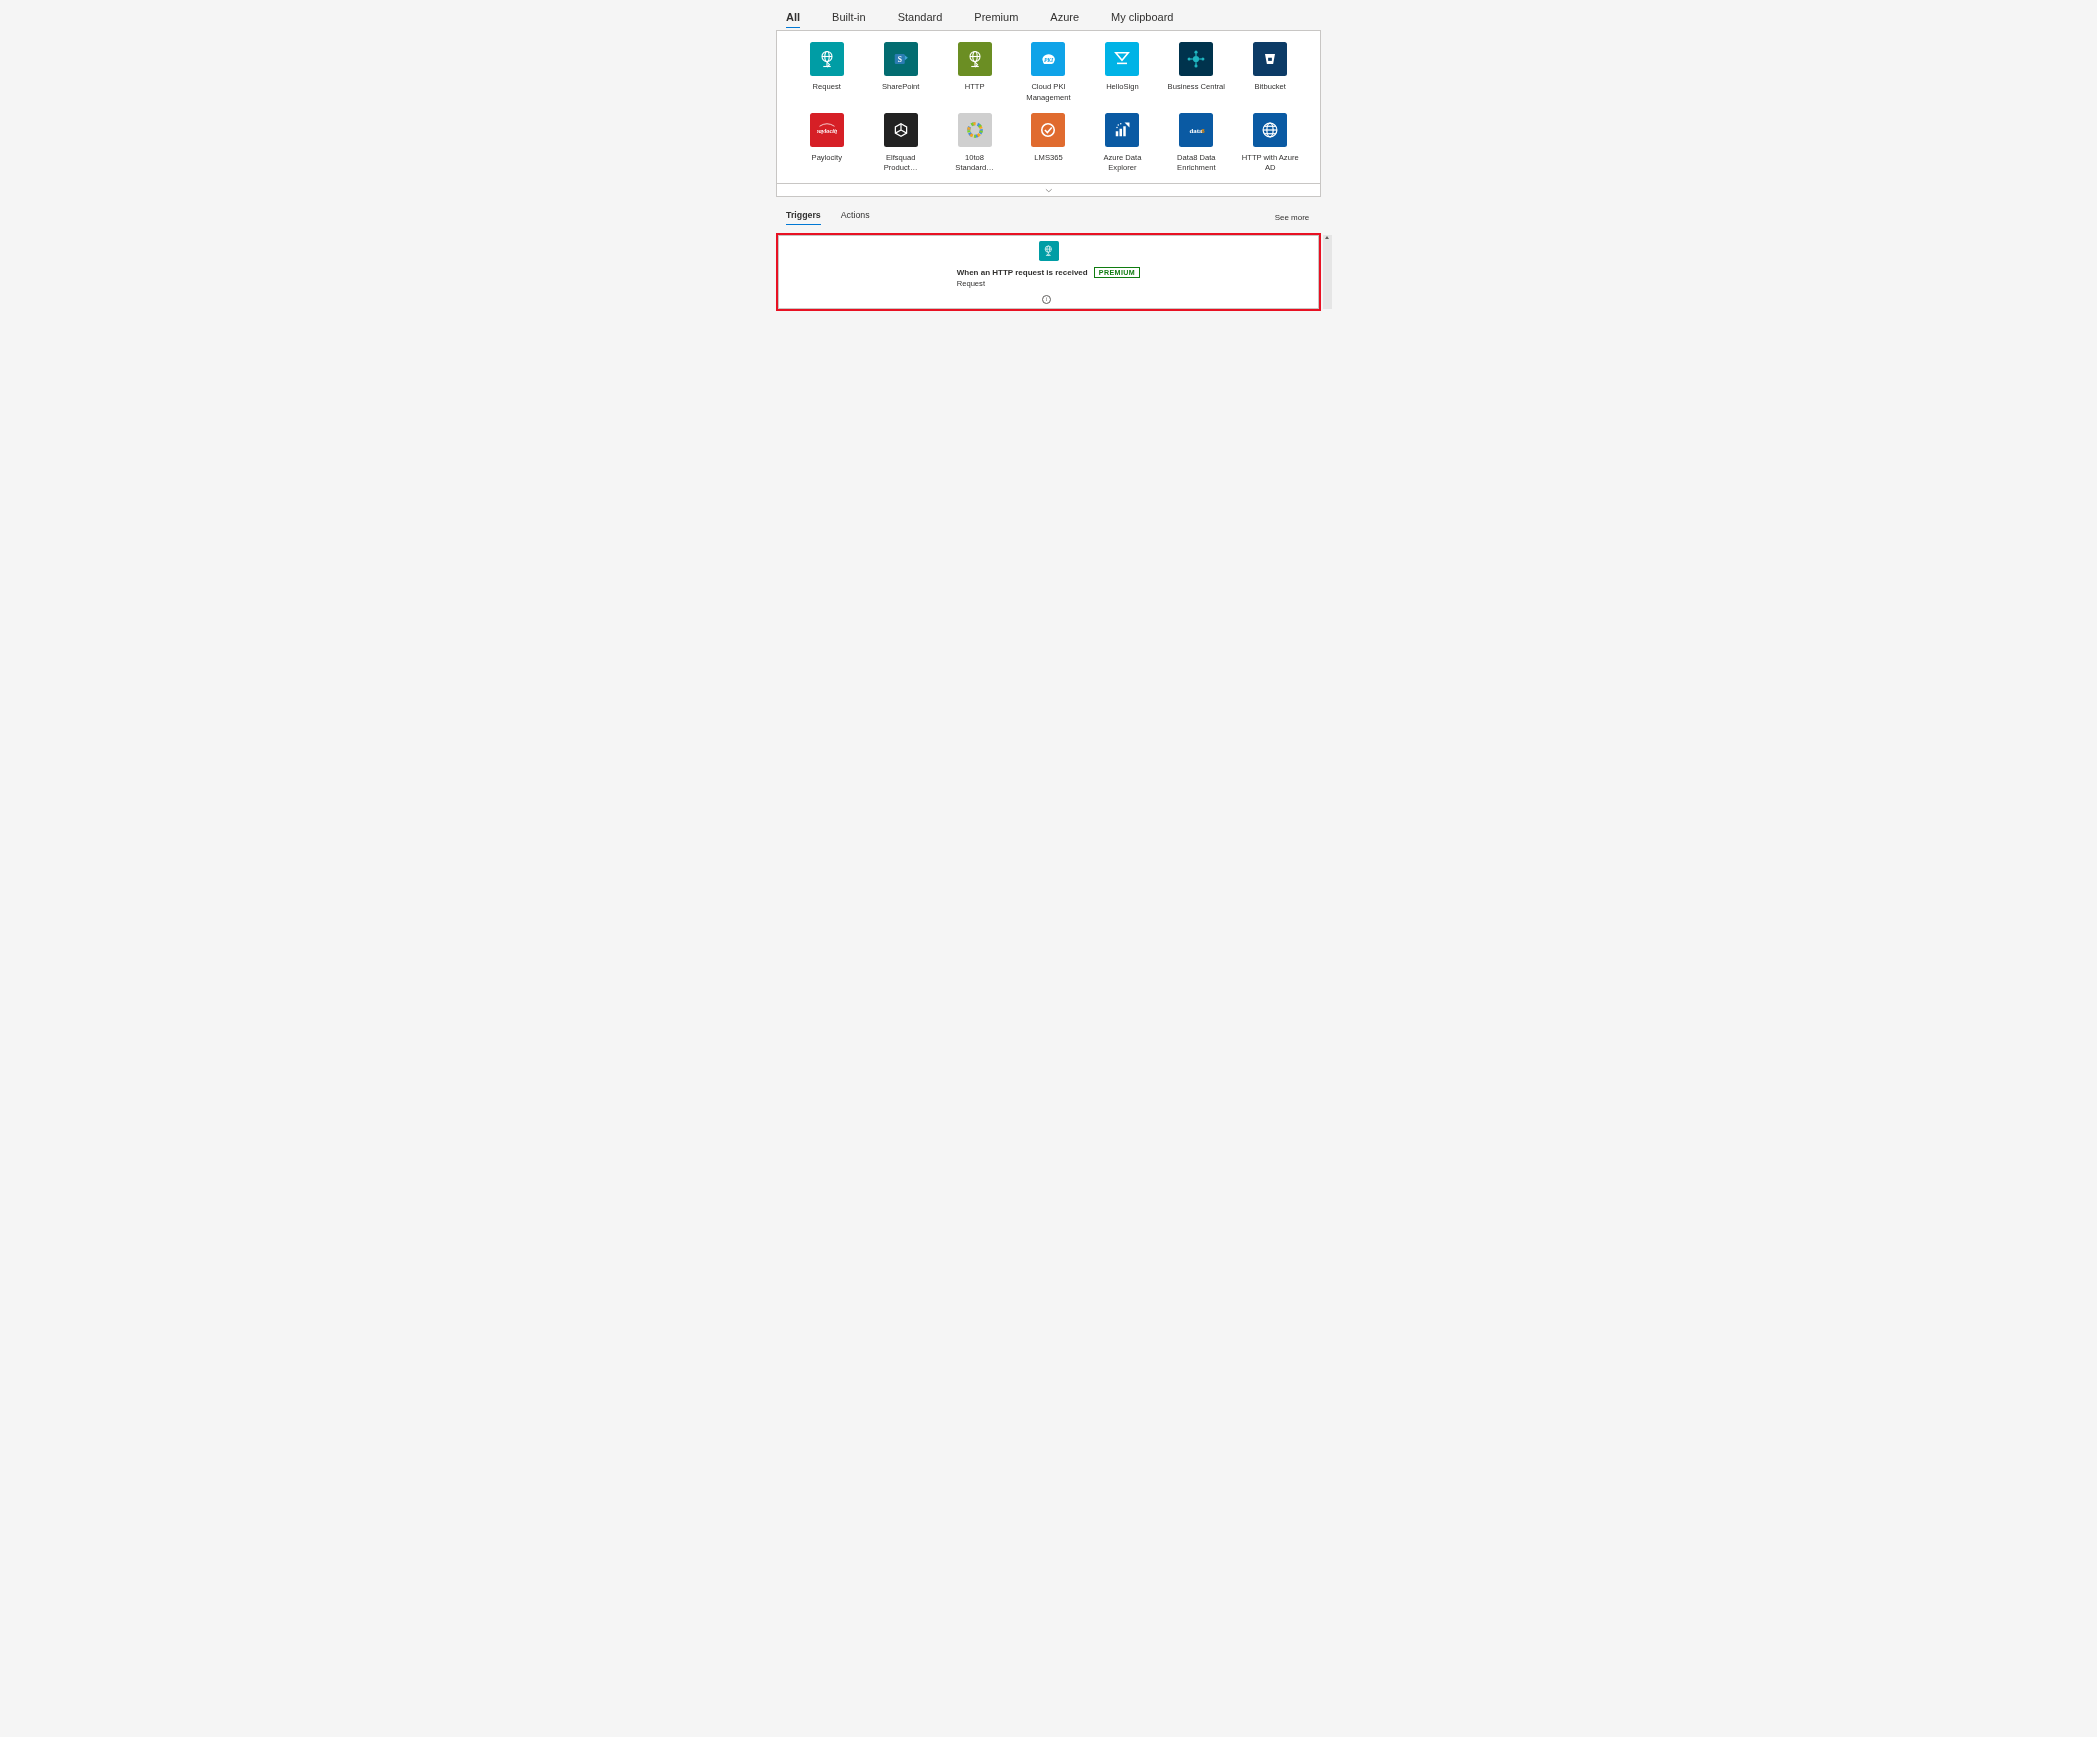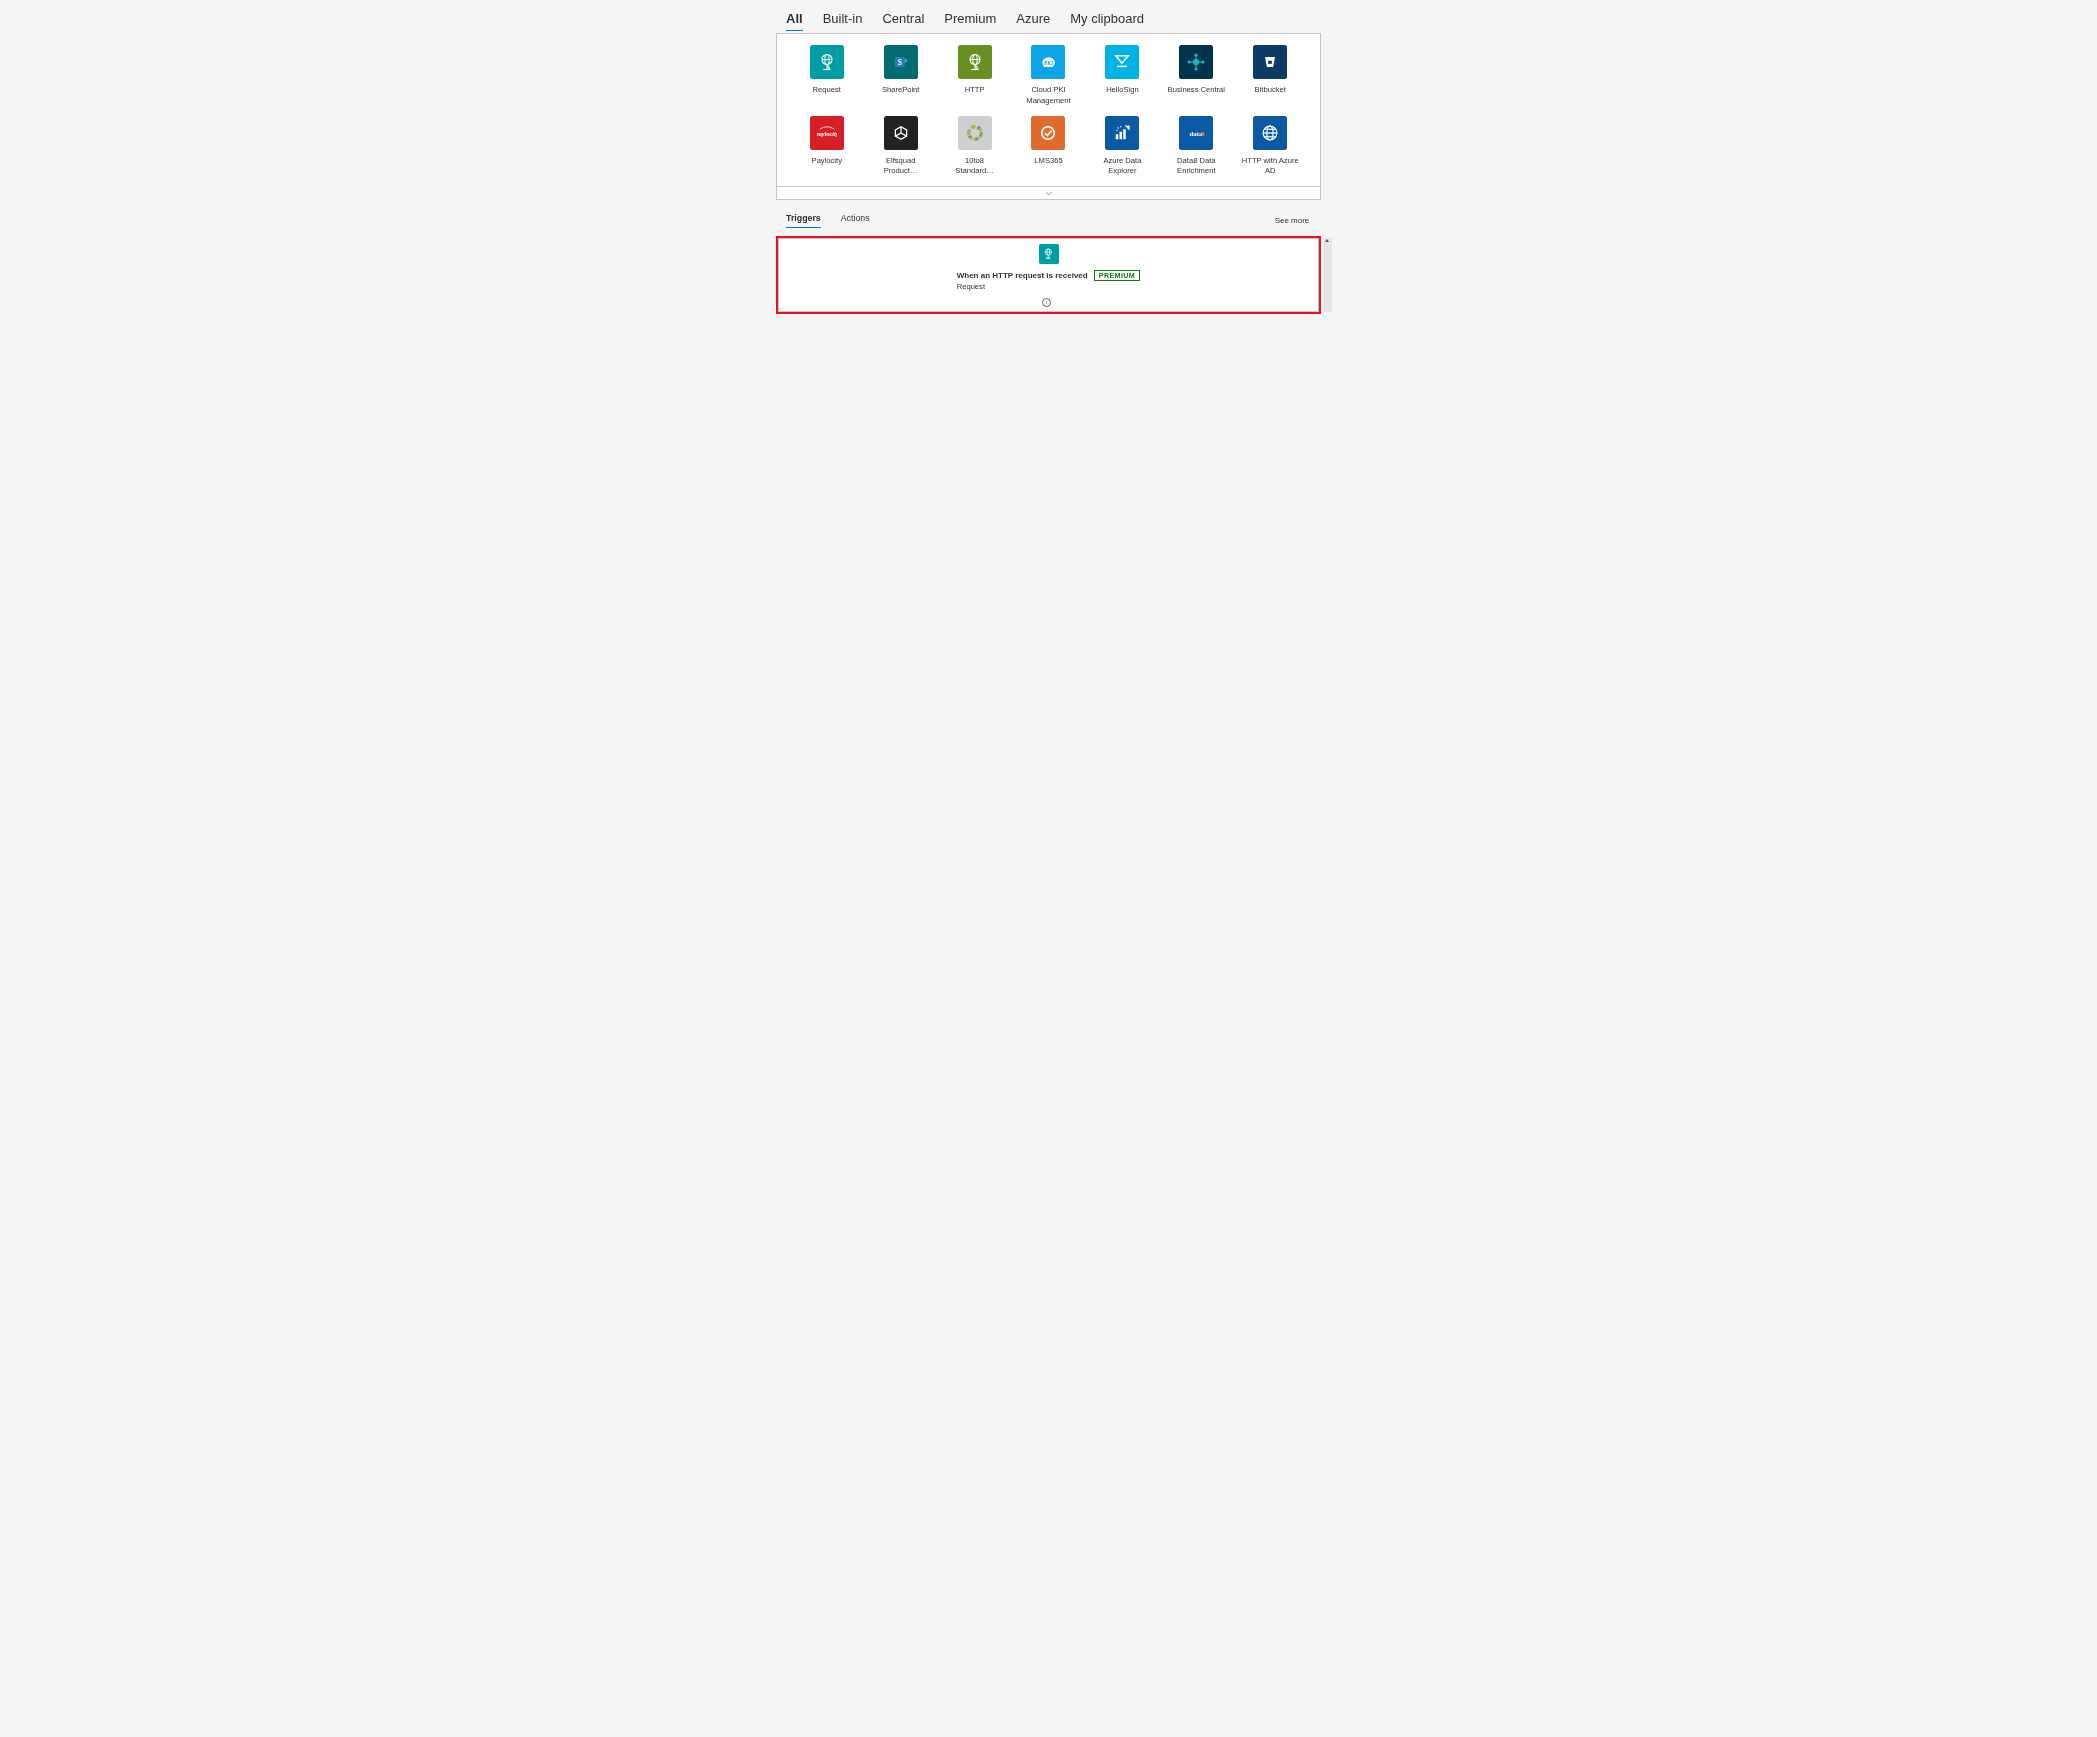--- a/index.html
+++ b/index.html
@@ -50,23 +50,23 @@
       font-size: 8.8px;
       flex: 1;
       color: #323130;
       background: transparent;
       margin-left: 4.2px;
     }
     .search-icon-svg { width: 8.4px; height: 8.4px; }
     .relwrap { position: relative; }
     .category-tabs {
       display: flex;
-      gap: 20px;
+      gap: 32px;
       padding: 2.5px 10px 0 10px;
-      font-size: 13px;
+      font-size: 11px;
       color: #323130;
     }
     .category-tab {
       cursor: pointer;
       padding-bottom: 4.2px;
       border-bottom: 1.7px solid transparent;
     }
     .category-tab.active {
       font-weight: 600;
       border-bottom: 1.7px solid #0078d4;
@@ -209,21 +209,21 @@
     .ci-svg { width: 20px; height: 20px; }
   </style>
 </head>
 <body>
 
 <div class="container">
 
   <div class="category-tabs">
     <div class="category-tab active">All</div>
     <div class="category-tab">Built-in</div>
-    <div class="category-tab">Central</div>
+    <div class="category-tab">Standard</div>
     <div class="category-tab">Premium</div>
     <div class="category-tab">Azure</div>
     <div class="category-tab">My clipboard</div>
   </div>
 
   <div class="connectors-panel">
     <div class="connectors-grid" id="connectors-grid">
         <div class="connector">
           <div class="connector-icon" style="background:#009da5">
             <svg class="ci-svg" viewBox="0 0 32 32" fill="none" stroke="#fff" stroke-width="1.8">

